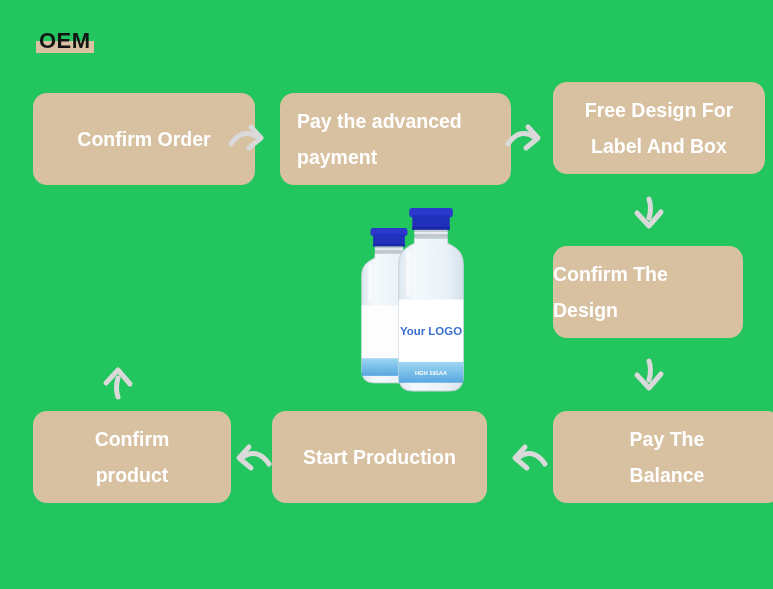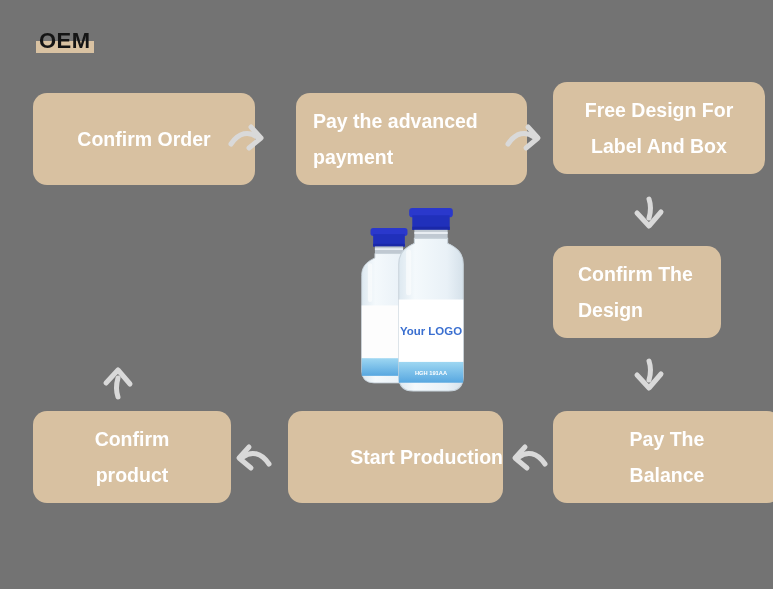--- a/index.html
+++ b/index.html
@@ -1,20 +1,20 @@
 <!DOCTYPE html>
 <html><head>
 <meta charset="utf-8">
 <style>
   * { margin:0; padding:0; box-sizing:border-box; }
   html,body { background:#ffffff; }
   body { font-family:"Liberation Sans", sans-serif; }
   .canvas {
     position:relative; width:773px; height:589px;
-    background:#737373; overflow:hidden;
+    background:#22c55e; overflow:hidden;
   }
   .title {
     position:absolute; left:36px; top:28px;
     font-size:22px; font-weight:bold; color:#141414;
     letter-spacing:0.5px;
   }
   .title .hl {
     background:linear-gradient(to bottom, transparent 52%, #d9c2a2 52%);
     padding:0 3px;
   }
@@ -44,21 +44,21 @@
     <span class="lbl">Confirm Order</span>
   </div>
 
   <div class="arrow" style="left:227px; top:122px;">
     <svg width="46" height="36" viewBox="0 0 46 36" fill="none">
       <path d="M4 22 C 12 10, 22 9, 30 15" stroke="#d9d9d9" stroke-width="5" stroke-linecap="round" fill="none"></path>
       <path d="M24 5 L34 16 L22 26" stroke="#d9d9d9" stroke-width="5" stroke-linecap="round" stroke-linejoin="round" fill="none"></path>
     </svg>
   </div>
 
-  <div class="box align-left" style="left:280px; top:93px; width:231px; padding-left:17px;margin-left:16px;">
+  <div class="box align-left" style="left:280px; top:93px; width:231px; padding-left:17px;">
     <span class="lbl">Pay the advanced
 payment</span>
   </div>
 
   <div class="arrow" style="left:504px; top:122px;">
     <svg width="46" height="36" viewBox="0 0 46 36" fill="none">
       <path d="M4 22 C 12 10, 22 9, 30 15" stroke="#d9d9d9" stroke-width="5" stroke-linecap="round" fill="none"></path>
       <path d="M24 5 L34 16 L22 26" stroke="#d9d9d9" stroke-width="5" stroke-linecap="round" stroke-linejoin="round" fill="none"></path>
     </svg>
   </div>
@@ -68,21 +68,21 @@
 Label And Box</span>
   </div>
 
   <div class="arrow" style="left:631px; top:194px;">
     <svg width="36" height="46" viewBox="0 0 36 46" fill="none">
       <path d="M18 5 Q 21 14, 18 24" stroke="#d9d9d9" stroke-width="5" stroke-linecap="round" fill="none"></path>
       <path d="M6 19 L18 32 L30 18" stroke="#d9d9d9" stroke-width="5" stroke-linecap="round" stroke-linejoin="round" fill="none"></path>
     </svg>
   </div>
 
-  <div class="box align-left" style="left:553px; top:246px; width:168px; padding-left:25px;">
+  <div class="box align-left" style="left:553px; top:246px; width:190px; ">
     <span class="lbl">Confirm The
 Design</span>
   </div>
 
   <div class="arrow" style="left:631px; top:356px;">
     <svg width="36" height="46" viewBox="0 0 36 46" fill="none">
       <path d="M18 5 Q 21 14, 18 24" stroke="#d9d9d9" stroke-width="5" stroke-linecap="round" fill="none"></path>
       <path d="M6 19 L18 32 L30 18" stroke="#d9d9d9" stroke-width="5" stroke-linecap="round" stroke-linejoin="round" fill="none"></path>
     </svg>
   </div>
@@ -92,21 +92,21 @@
 Balance</span>
   </div>
 
   <div class="arrow" style="left:503px; top:442px;">
     <svg width="46" height="36" viewBox="0 0 46 36" fill="none">
       <path d="M42 22 C 34 10, 24 9, 16 15" stroke="#d9d9d9" stroke-width="5" stroke-linecap="round" fill="none"></path>
       <path d="M22 5 L12 16 L24 26" stroke="#d9d9d9" stroke-width="5" stroke-linecap="round" stroke-linejoin="round" fill="none"></path>
     </svg>
   </div>
 
-  <div class="box" style="left:288px; top:411px; width:215px;justify-content:flex-end;">
+  <div class="box" style="left:272px; top:411px; width:215px;">
     <span class="lbl">Start Production</span>
   </div>
 
   <div class="arrow" style="left:227px; top:442px;">
     <svg width="46" height="36" viewBox="0 0 46 36" fill="none">
       <path d="M42 22 C 34 10, 24 9, 16 15" stroke="#d9d9d9" stroke-width="5" stroke-linecap="round" fill="none"></path>
       <path d="M22 5 L12 16 L24 26" stroke="#d9d9d9" stroke-width="5" stroke-linecap="round" stroke-linejoin="round" fill="none"></path>
     </svg>
   </div>
 

